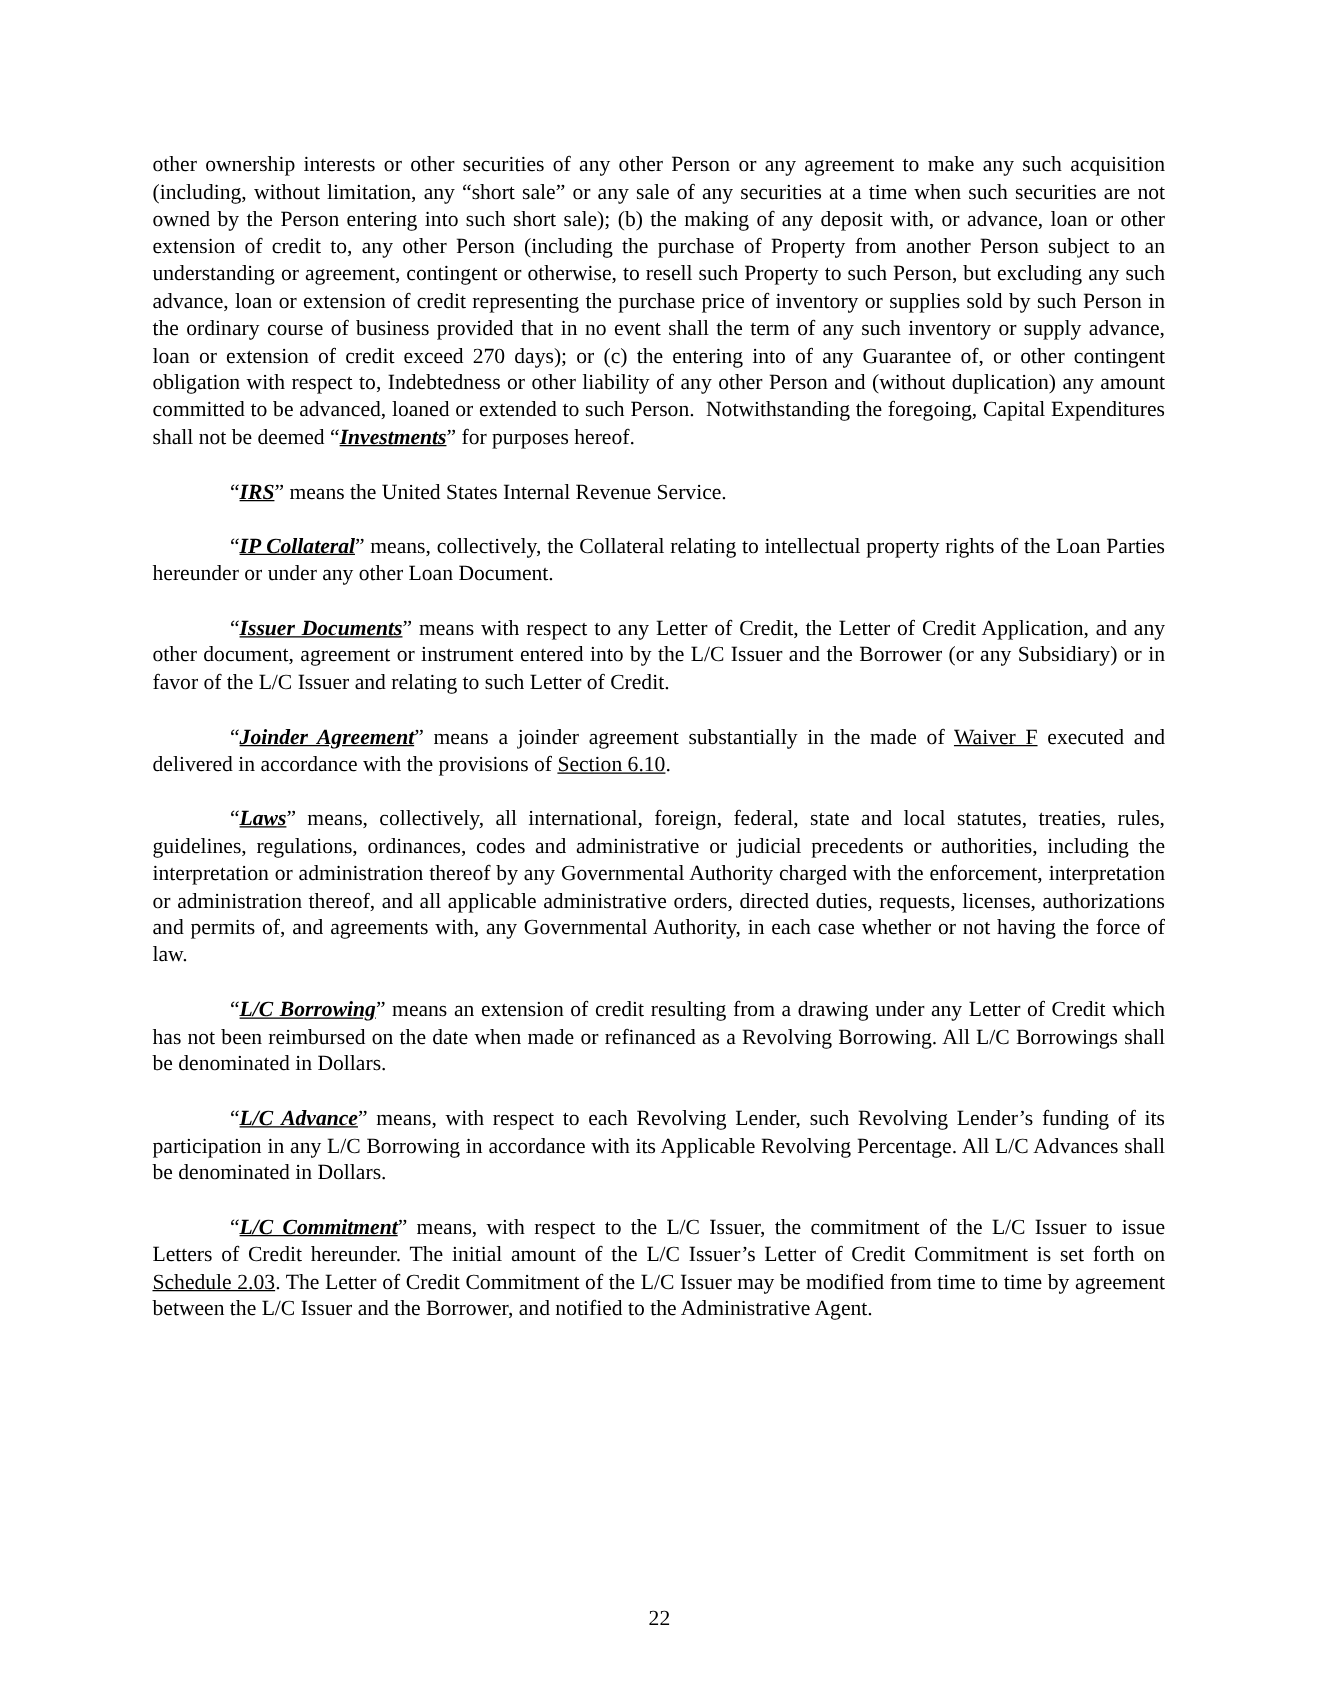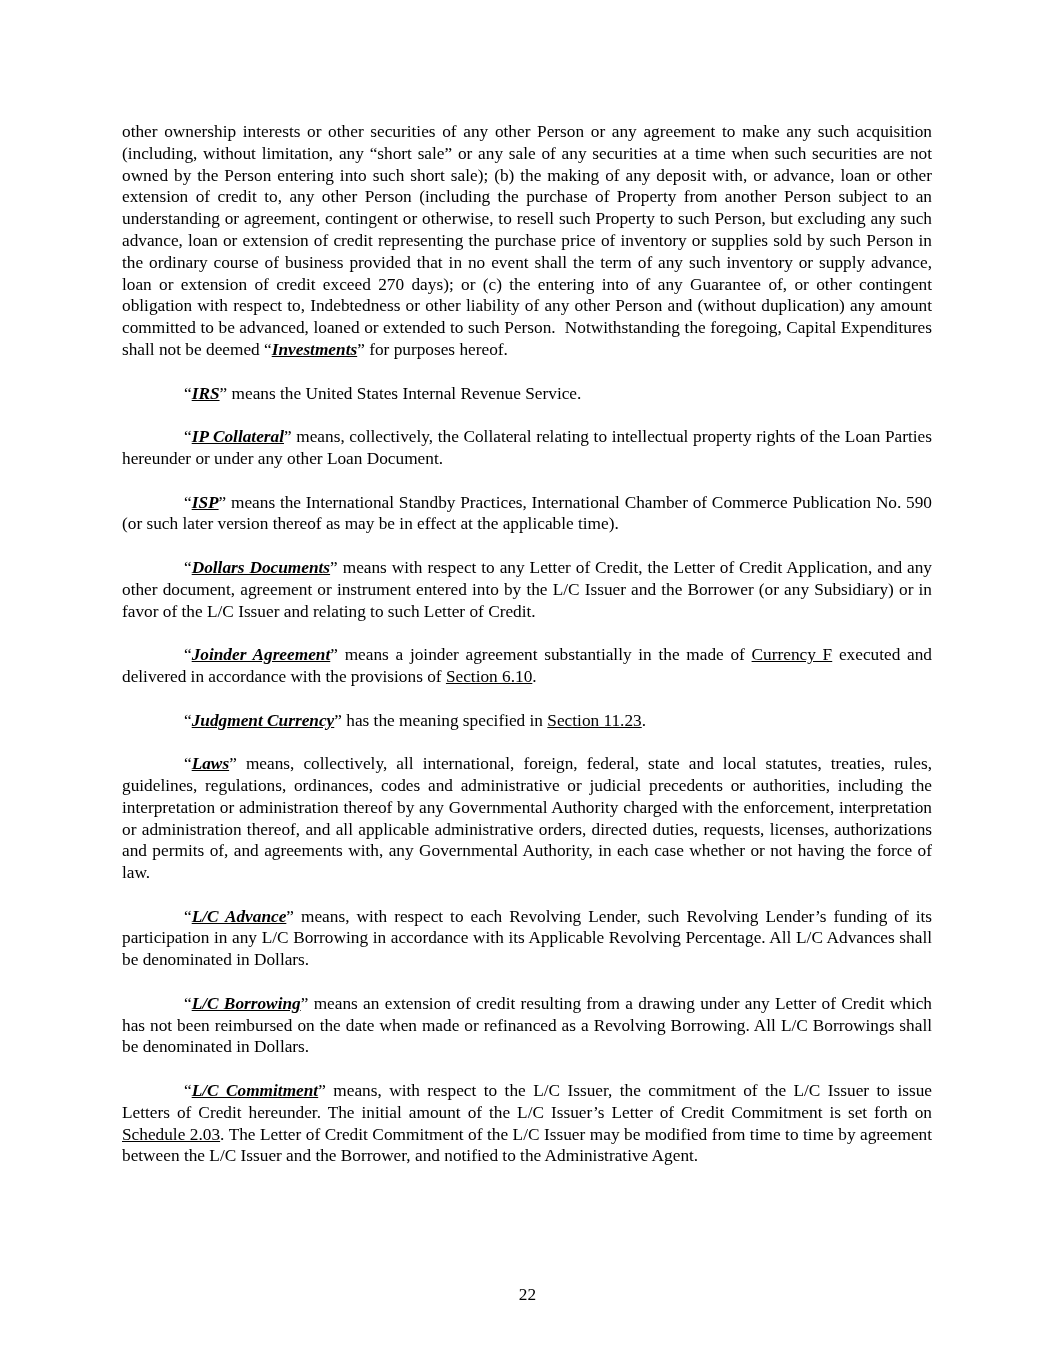--- a/index.html
+++ b/index.html
@@ -49,23 +49,21 @@
   }
 </style>
 </head>
 <body>
 
 <div class="page">
   <div class="doc-body">
       <p class="para"><span>other ownership interests or other securities of any other Person or any agreement to make any such acquisition (including, without limitation, any “short sale” or any sale of any securities at a time when such securities are not owned by the Person entering into such short sale); (b) the making of any deposit with, or advance, loan or other extension of credit to, any other Person (including the purchase of Property from another Person subject to an understanding or agreement, contingent or otherwise, to resell such Property to such Person, but excluding any such advance, loan or extension of credit representing the purchase price of inventory or supplies sold by such Person in the ordinary course of business provided that in no event shall the term of any such inventory or supply advance, loan or extension of credit exceed 270 days); or (c) the entering into of any Guarantee of, or other contingent obligation with respect to, Indebtedness or other liability of any other Person and (without duplication) any amount committed to be advanced, loaned or extended to such Person.&nbsp; Notwithstanding the foregoing, Capital Expenditures shall not be deemed “</span><span class="term">Investments</span><span>” for purposes hereof.</span></p>
       <p class="para indent"><span>“</span><span class="term">IRS</span><span>” means the United States Internal Revenue Service.</span></p>
       <p class="para indent"><span>“</span><span class="term">IP Collateral</span><span>” means, collectively, the Collateral relating to intellectual property rights of the Loan Parties hereunder or under any other Loan Document.</span></p>
-      <p class="para indent"><span>“</span><span class="term">ISP</span><span>” means the International Standby Practices, International Chamber of Commerce Publication No. 590 (or such later version thereof as may be in effect at the applicable time).</span></p>
-      <p class="para indent"><span>“</span><span class="term">Dollars Documents</span><span>” means with respect to any Letter of Credit, the Letter of Credit Application, and any other document, agreement or instrument entered into by the L/C Issuer and the Borrower (or any Subsidiary) or in favor of the L/C Issuer and relating to such Letter of Credit.</span></p>
-      <p class="para indent"><span>“</span><span class="term">Joinder Agreement</span><span>” means a joinder agreement substantially in the made of </span><span class="ref">Currency F</span><span> executed and delivered in accordance with the provisions of </span><span class="ref">Section 6.10</span><span>.</span></p>
-      <p class="para indent"><span>“</span><span class="term">Judgment Currency</span><span>” has the meaning specified in </span><span class="ref">Section 11.23</span><span>.</span></p>
+      <p class="para indent"><span>“</span><span class="term">Issuer Documents</span><span>” means with respect to any Letter of Credit, the Letter of Credit Application, and any other document, agreement or instrument entered into by the L/C Issuer and the Borrower (or any Subsidiary) or in favor of the L/C Issuer and relating to such Letter of Credit.</span></p>
+      <p class="para indent"><span>“</span><span class="term">Joinder Agreement</span><span>” means a joinder agreement substantially in the made of </span><span class="ref">Waiver F</span><span> executed and delivered in accordance with the provisions of </span><span class="ref">Section 6.10</span><span>.</span></p>
       <p class="para indent"><span>“</span><span class="term">Laws</span><span>” means, collectively, all international, foreign, federal, state and local statutes, treaties, rules, guidelines, regulations, ordinances, codes and administrative or judicial precedents or authorities, including the interpretation or administration thereof by any Governmental Authority charged with the enforcement, interpretation or administration thereof, and all applicable administrative orders, directed duties, requests, licenses, authorizations and permits of, and agreements with, any Governmental Authority, in each case whether or not having the force of law.</span></p>
+      <p class="para indent"><span>“</span><span class="term">L/C Borrowing</span><span>” means an extension of credit resulting from a drawing under any Letter of Credit which has not been reimbursed on the date when made or refinanced as a Revolving Borrowing. All L/C Borrowings shall be denominated in Dollars.</span></p>
       <p class="para indent"><span>“</span><span class="term">L/C Advance</span><span>” means, with respect to each Revolving Lender, such Revolving Lender’s funding of its participation in any L/C Borrowing in accordance with its Applicable Revolving Percentage. All L/C Advances shall be denominated in Dollars.</span></p>
-      <p class="para indent"><span>“</span><span class="term">L/C Borrowing</span><span>” means an extension of credit resulting from a drawing under any Letter of Credit which has not been reimbursed on the date when made or refinanced as a Revolving Borrowing. All L/C Borrowings shall be denominated in Dollars.</span></p>
       <p class="para indent"><span>“</span><span class="term">L/C Commitment</span><span>” means, with respect to the L/C Issuer, the commitment of the L/C Issuer to issue Letters of Credit hereunder. The initial amount of the L/C Issuer’s Letter of Credit Commitment is set forth on </span><span class="ref">Schedule 2.03</span><span>. The Letter of Credit Commitment of the L/C Issuer may be modified from time to time by agreement between the L/C Issuer and the Borrower, and notified to the Administrative Agent.</span></p>
     </div>
   <div class="footer">22</div>
 </div>
 
 </body></html>

